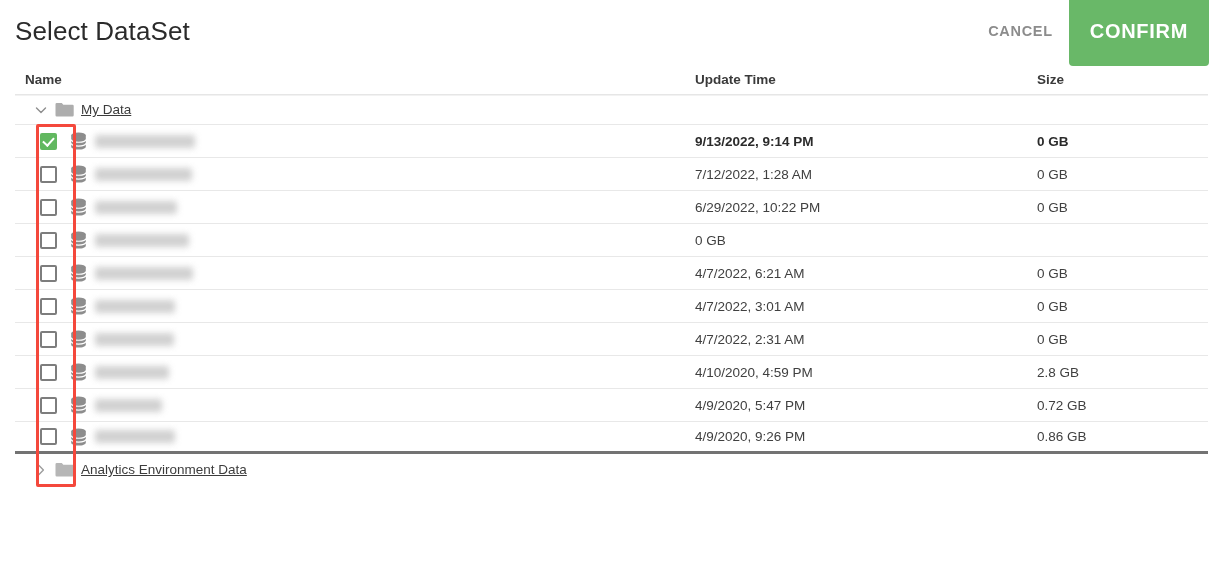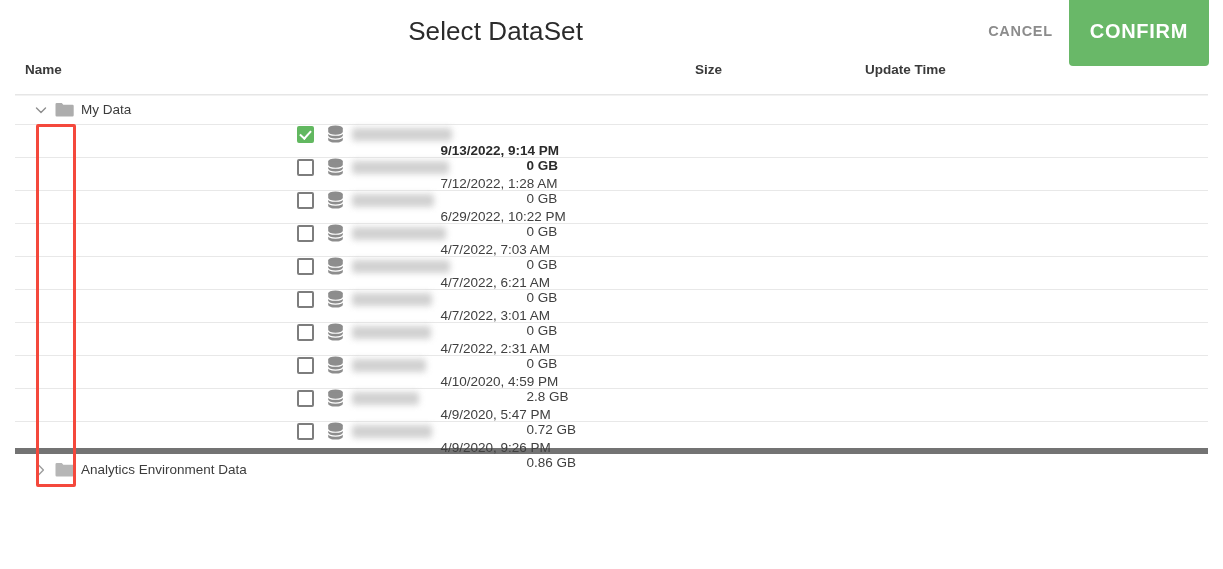--- a/index.html
+++ b/index.html
@@ -26,21 +26,20 @@
     box-sizing: border-box;
   }
   .dialog-title {
     font-size: 26px;
     font-weight: 400;
     color: #2b2b2b;
     letter-spacing: 0.1px;
     line-height: 1;
     margin: 0;
     flex: 1 1 auto;
-    text-align: center;
   }
   .header-actions {
     display: flex;
     align-items: center;
     gap: 4px;
     flex: 0 0 auto;
   }
   .btn-cancel {
     background: transparent;
     border: none;
@@ -65,40 +64,41 @@
     font-family: inherit;
   }
 
   
   .table-wrap {
     padding: 0 15px;
     box-sizing: border-box;
   }
   .col-head-row {
     display: flex;
-    align-items: flex-start;
+    align-items: flex-end;
     height: 32px;
     border-bottom: 1px solid #e6e6e6;
     box-shadow: 0 1px 0 0 #f2f2f2;
   }
   .col-head {
     font-size: 13.5px;
     font-weight: 700;
     color: #3a3a3a;
     padding-bottom: 7px;
   }
   .col-name   { width: 680px; padding-left: 10px; box-sizing: border-box; }
   .col-time   { width: 342px; }
   .col-size   { width: 170px; }
 
   .folder-row {
     display: flex;
     align-items: center;
     height: 29px;
     padding-left: 18px;
+    text-decoration: underline;
   }
   .chev {
     width: 16px;
     height: 16px;
     flex: 0 0 16px;
     display: block;
     margin-right: 6px;
   }
   .folder-ico {
     width: 19px;
@@ -114,23 +114,22 @@
 
   .rows {
     position: relative;
   }
   .data-row {
     display: flex;
     align-items: center;
     height: 33px;
     border-top: 1px solid #e8e8e8;
     box-sizing: border-box;
-    flex-direction: column;
-  }
-  .data-row:last-child { border-bottom: 6px solid #737373; }
+  }
+  .data-row:last-child { border-bottom: 3px solid #737373; }
 
   .cell-name {
     width: 680px;
     box-sizing: border-box;
     display: flex;
     align-items: center;
     padding-left: 25px;
   }
   .cb {
     width: 17px;
@@ -206,22 +205,22 @@
   <div class="header-actions">
     <button class="btn-cancel" style="color: rgb(140, 140, 140);">CANCEL</button>
     <button class="btn-confirm" style="background: rgb(105, 184, 104);">CONFIRM</button>
   </div>
 </div>
 
 <div class="table-wrap">
 
   <div class="col-head-row">
     <div class="col-head col-name">Name</div>
+    <div class="col-head col-time">Update Time</div>
     <div class="col-head col-size">Size</div>
-    <div class="col-head col-time">Update Time</div>
   </div>
 
   <div class="folder-row">
     <svg class="chev" viewBox="0 0 16 16">
       <path d="M3.5 6 L8 10.4 L12.5 6" fill="none" stroke="#8e8e8e" stroke-width="1.4" stroke-linecap="round" stroke-linejoin="round"></path>
     </svg>
     <svg class="folder-ico" viewBox="0 0 19 15">
       <path d="M0.5 2.2 a1.2 1.2 0 0 1 1.2-1.2 h5.1 l1.5 1.7 h9.2 a1.2 1.2 0 0 1 1.2 1.2 v9.3 a1.2 1.2 0 0 1 -1.2 1.2 h-15.8 a1.2 1.2 0 0 1 -1.2 -1.2 z" fill="#adadad"></path>
     </svg>
     <span class="folder-label">My Data</span>
@@ -275,21 +274,20 @@
         <div class="cell-name">
           <span class="cb off"></span>
           <svg class="db-ico" viewBox="0 0 17 18">
             <ellipse cx="8.5" cy="3.3" rx="7.3" ry="2.9" fill="#8d8d8d"></ellipse>
             <path d="M1.2 3.3 v11.4 c0 1.6 3.3 2.9 7.3 2.9 s7.3-1.3 7.3-2.9 V3.3" fill="#8d8d8d"></path>
             <path d="M1.2 7.4 c0 1.6 3.3 2.9 7.3 2.9 s7.3-1.3 7.3-2.9" fill="none" stroke="#ffffff" stroke-width="1.1"></path>
             <path d="M1.2 11.2 c0 1.6 3.3 2.9 7.3 2.9 s7.3-1.3 7.3-2.9" fill="none" stroke="#ffffff" stroke-width="1.1"></path>
           </svg>
           <span class="blurname" style="width:94px;"></span>
         </div>
-        <div class="cell-time">4/7/2022, 7:03 AM</div>
         <div class="cell-size">0 GB</div>
       </div>
       <div class="data-row">
         <div class="cell-name">
           <span class="cb off"></span>
           <svg class="db-ico" viewBox="0 0 17 18">
             <ellipse cx="8.5" cy="3.3" rx="7.3" ry="2.9" fill="#8d8d8d"></ellipse>
             <path d="M1.2 3.3 v11.4 c0 1.6 3.3 2.9 7.3 2.9 s7.3-1.3 7.3-2.9 V3.3" fill="#8d8d8d"></path>
             <path d="M1.2 7.4 c0 1.6 3.3 2.9 7.3 2.9 s7.3-1.3 7.3-2.9" fill="none" stroke="#ffffff" stroke-width="1.1"></path>
             <path d="M1.2 11.2 c0 1.6 3.3 2.9 7.3 2.9 s7.3-1.3 7.3-2.9" fill="none" stroke="#ffffff" stroke-width="1.1"></path>

